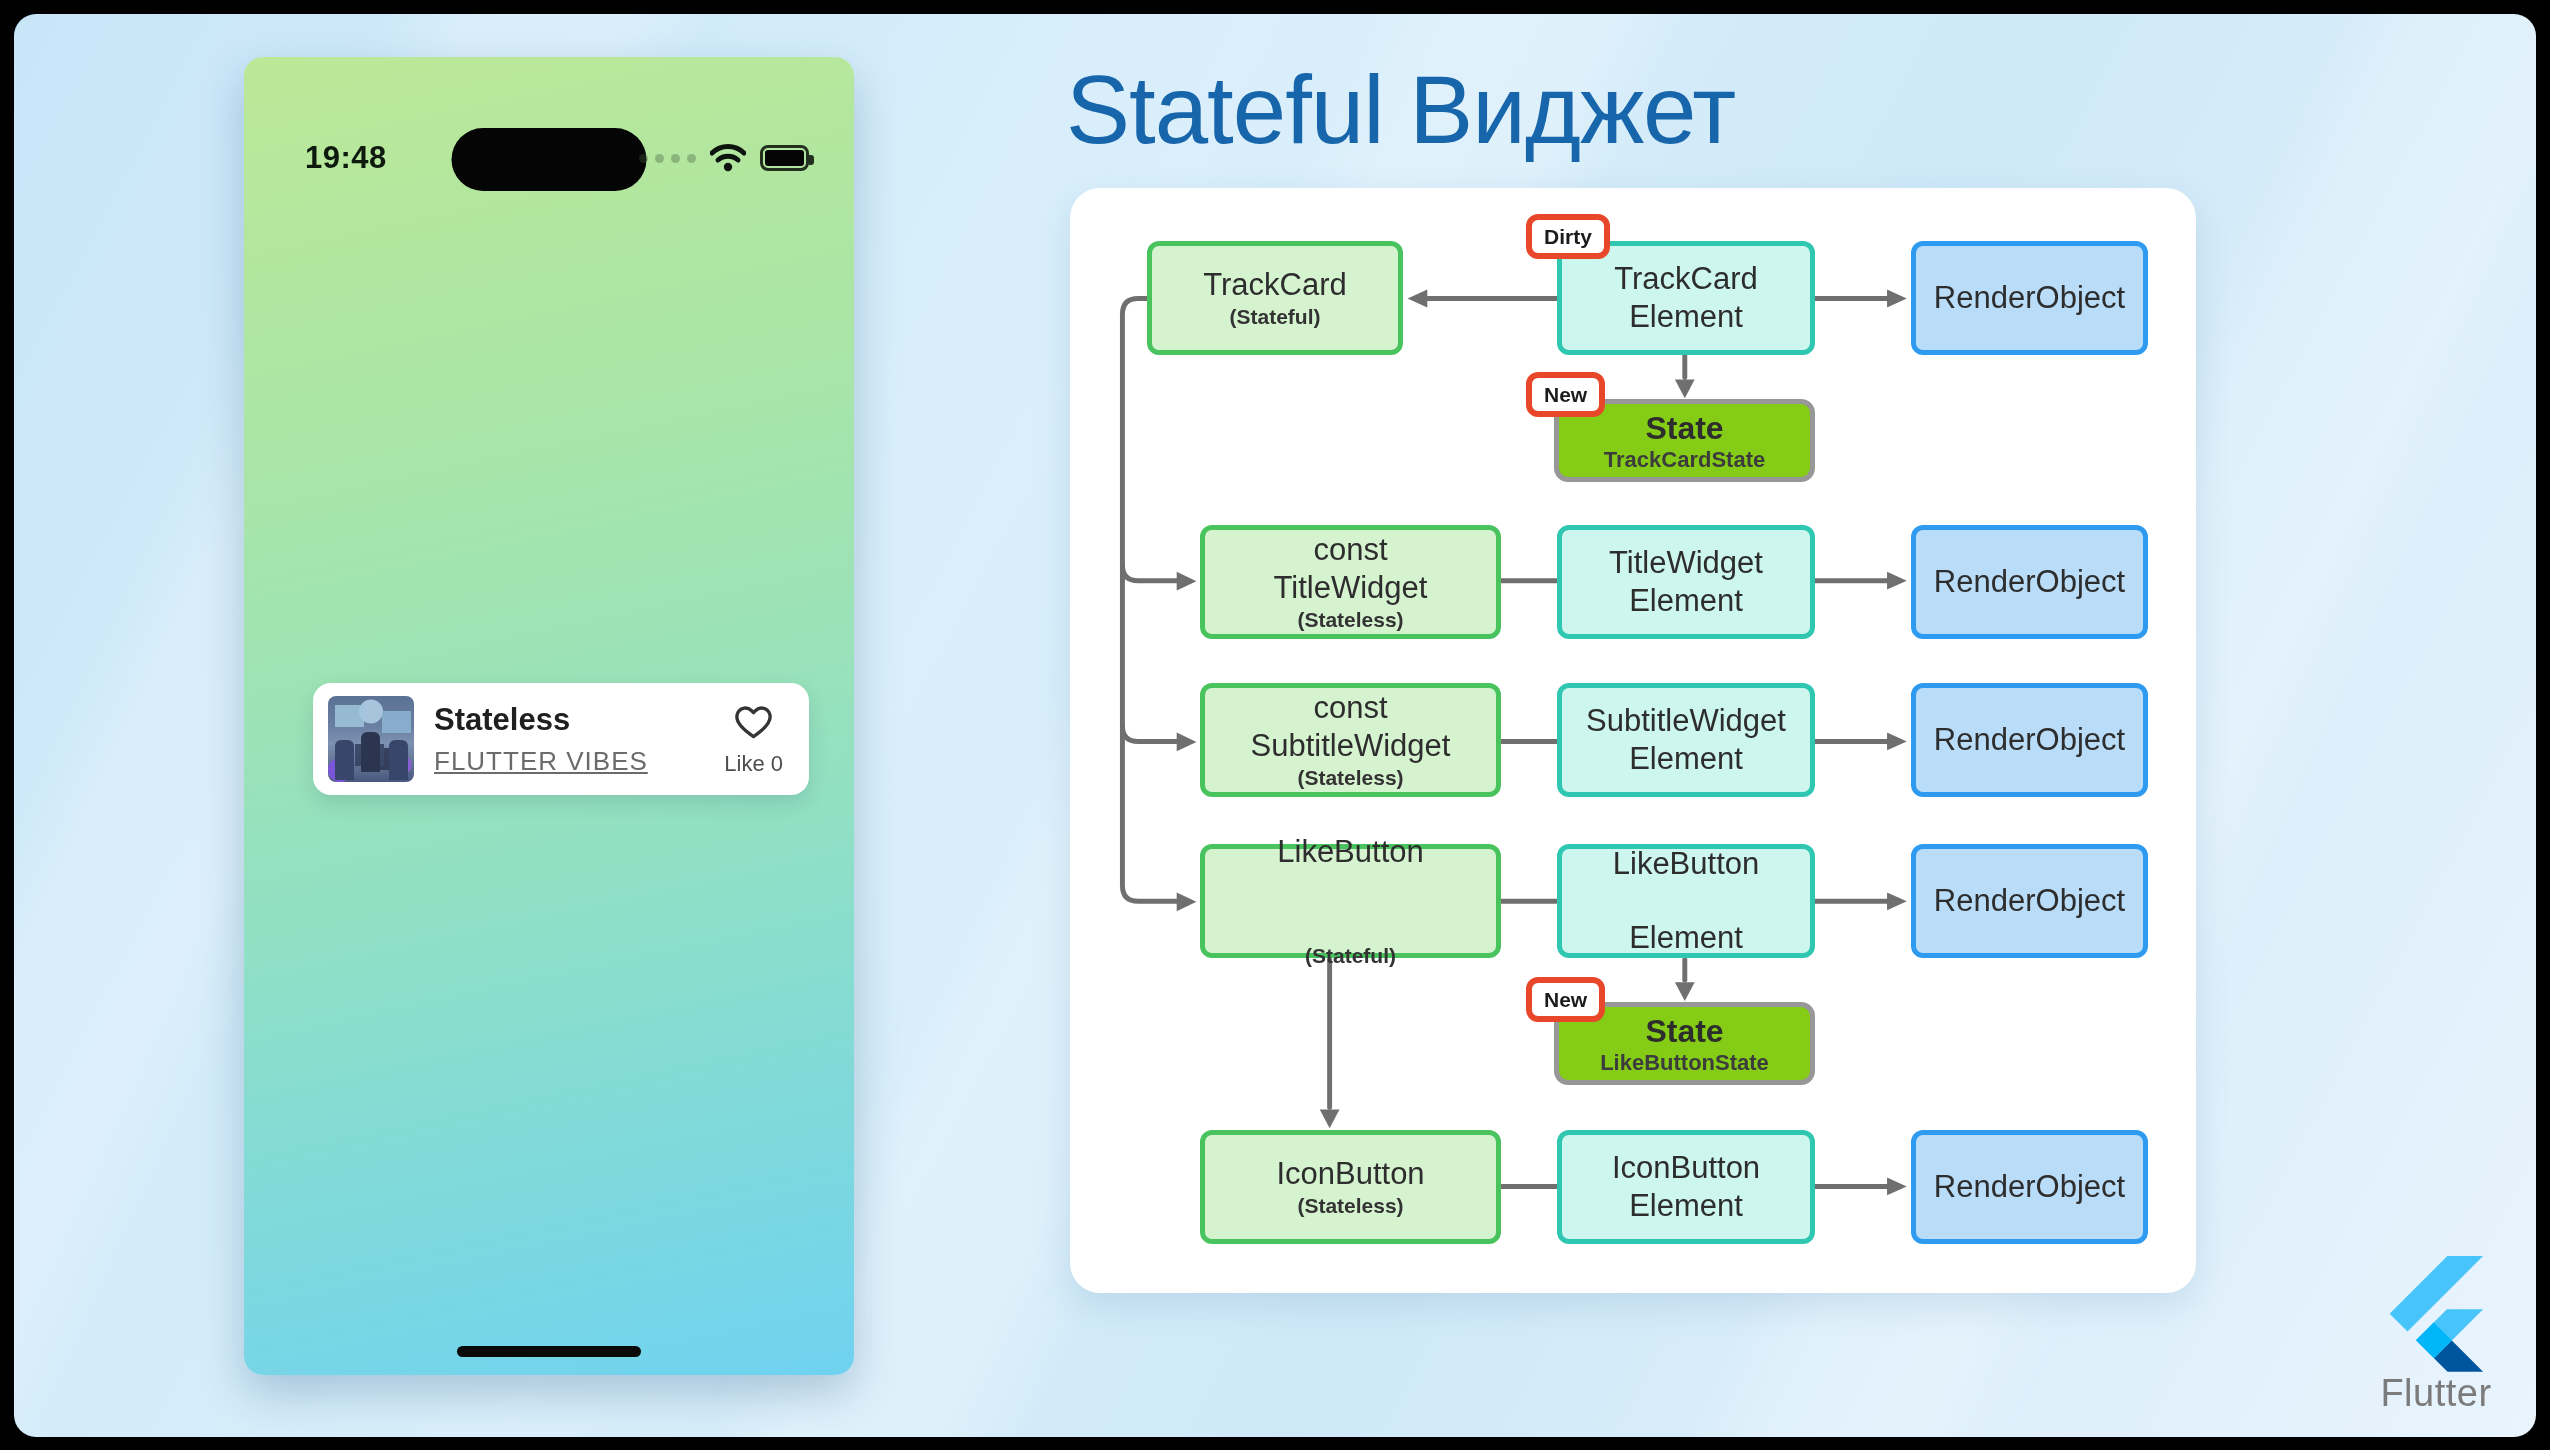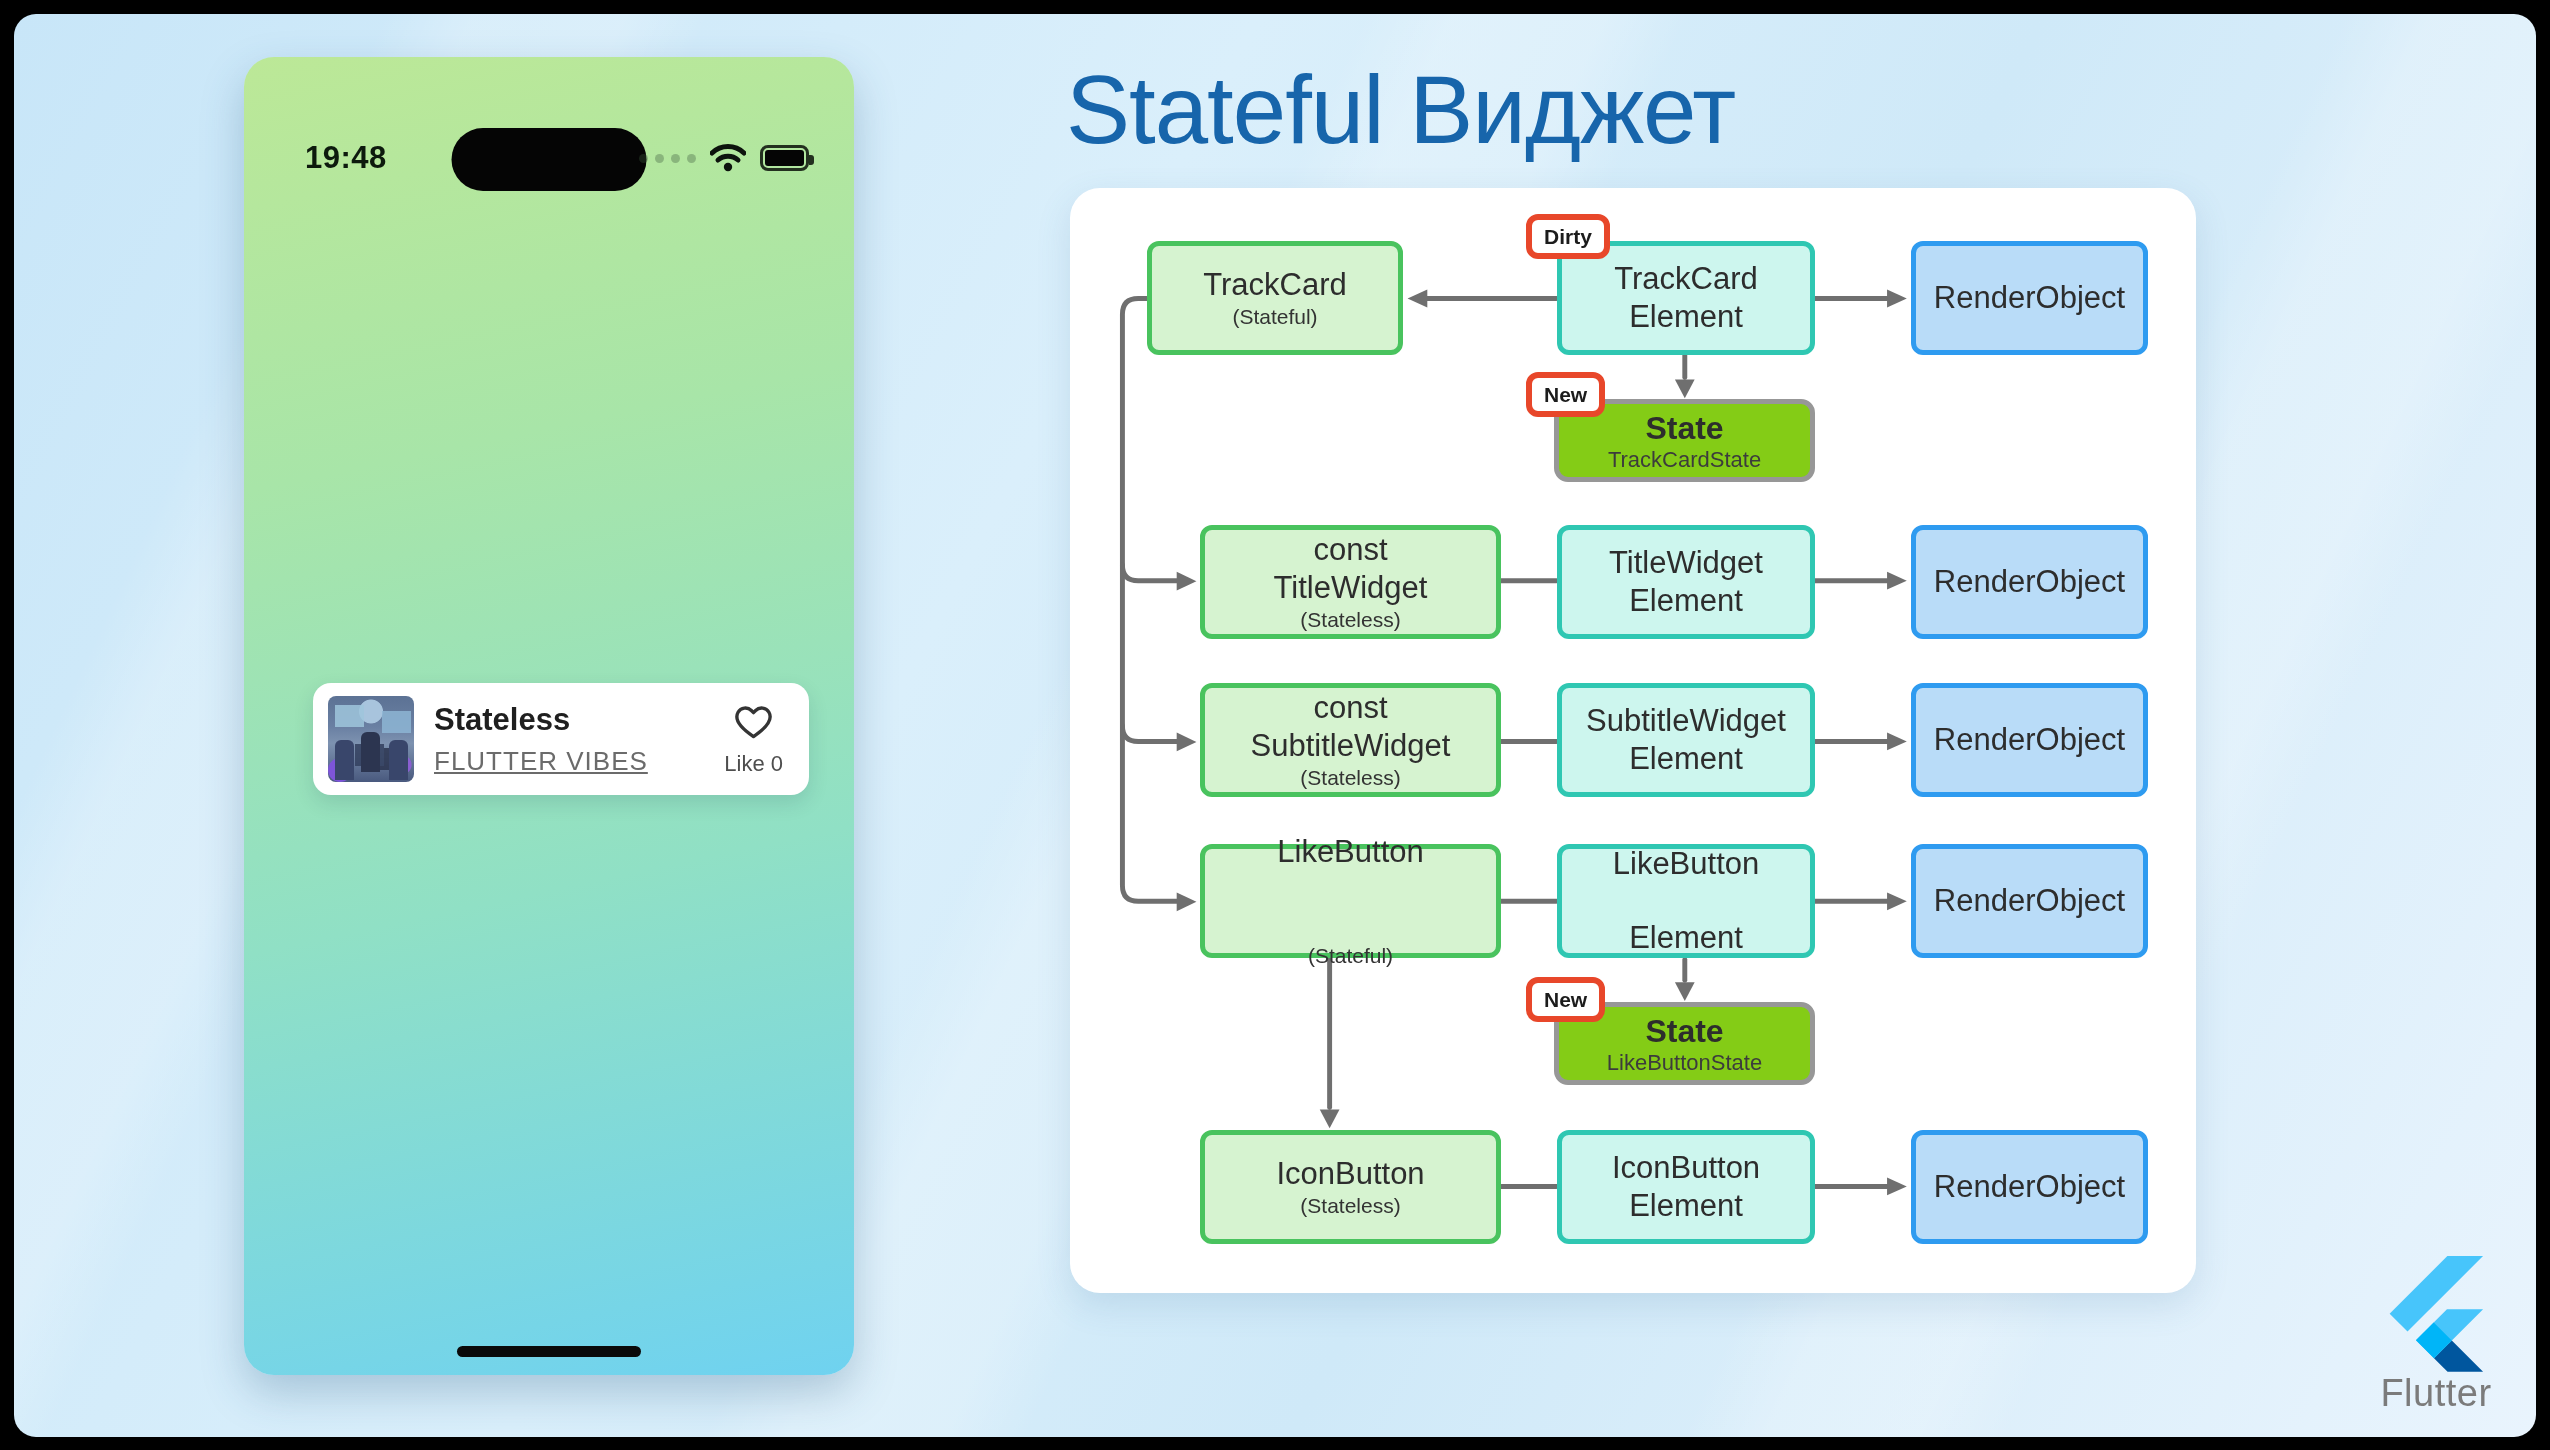--- a/index.html
+++ b/index.html
@@ -9,21 +9,21 @@
   .slide {
     position: absolute; inset: 14px; border-radius: 22px;
     background:
       repeating-linear-gradient(115deg, rgba(255,255,255,0) 0 336px, rgba(255,255,255,.22) 415px 553px, rgba(255,255,255,0) 632px 888px),
       linear-gradient(118deg, #c8e6f8 0%, #daeffb 38%, #cfe9f8 62%, #e9f4fd 100%);
   }
 
   
   .phone {
     position: absolute; left: 230px; top: 43px; width: 610px; height: 1318px;
-    border-radius: 30px;
+    border-radius: 19px;
     background: linear-gradient(168deg, #bce897 0%, #a8e5a8 30%, #90e0c5 62%, #6fd2f0 100%);
     box-shadow: 0 18px 43px rgba(40,90,130,.28);
   }
   .statusbar { position: absolute; top: 69px; left: 0; right: 0; height: 67px; }
   .time { position: absolute; left: 61px; top: 14px; font-size: 31px; font-weight: 700; color: #0d1a0d; letter-spacing: 0.5px; }
   .island { position: absolute; left: 50%; transform: translateX(-50%); top: 2px; width: 195px; height: 63px; background: #050505; border-radius: 34px; }
   .statusicons { position: absolute; right: 45px; top: 18px; display: flex; align-items: center; gap: 14px; }
   .celldots { display: flex; gap: 7px; }
   .celldots i { width: 9px; height: 9px; border-radius: 50%; background: rgba(60,90,60,.35); }
   .wifi { width: 36px; height: 28px; position: relative; }
@@ -64,21 +64,21 @@
 
   
   .panel {
     position: absolute; left: 1056px; top: 174px; width: 1126px; height: 1105px;
     background: #fff; border-radius: 30px; box-shadow: 0 12px 34px rgba(70,120,160,.16);
   }
   .panel svg.connectors { position: absolute; inset: 0; pointer-events: none; }
 
   .node { position: absolute; display: flex; flex-direction: column; align-items: center; justify-content: center; text-align: center; border-radius: 12px; }
   .node .l1, .node .l2 { font-size: 31px; font-weight: 500; color: #2d2d2d; line-height: 38px; }
-  .node .sub { font-size: 21px; font-weight: 400; color: #333; line-height: 26px; }
+  .node .sub { font-size: 21px; font-weight: 700; color: #333; line-height: 26px; }
   .widgetbox { background: var(--widget-green-fill, #d6f3d0); border: 5px solid var(--widget-green-border, #49c35e); }
   .elementbox { background: var(--element-teal-fill, #cdf6ee); border: 5px solid var(--element-teal-border, #2fc7b2); }
   .renderbox { background: var(--render-blue-fill, #b9dcf8); border: 5px solid var(--render-blue-border, #2e9bf0); }
   .statebox { background: #84cc16; border: 5px solid var(--state-gray-border, #979797); border-radius: 14px; }
   .statebox .l1 { font-weight: 700; font-size: 32px; }
   .statebox .sub { font-size: 22px; color: #3c3c3c; }
 
   .badge {
     position: absolute; z-index: 5; background: #fff;
     border: 6px solid var(--badge-red, #e8472a); border-radius: 12px;

